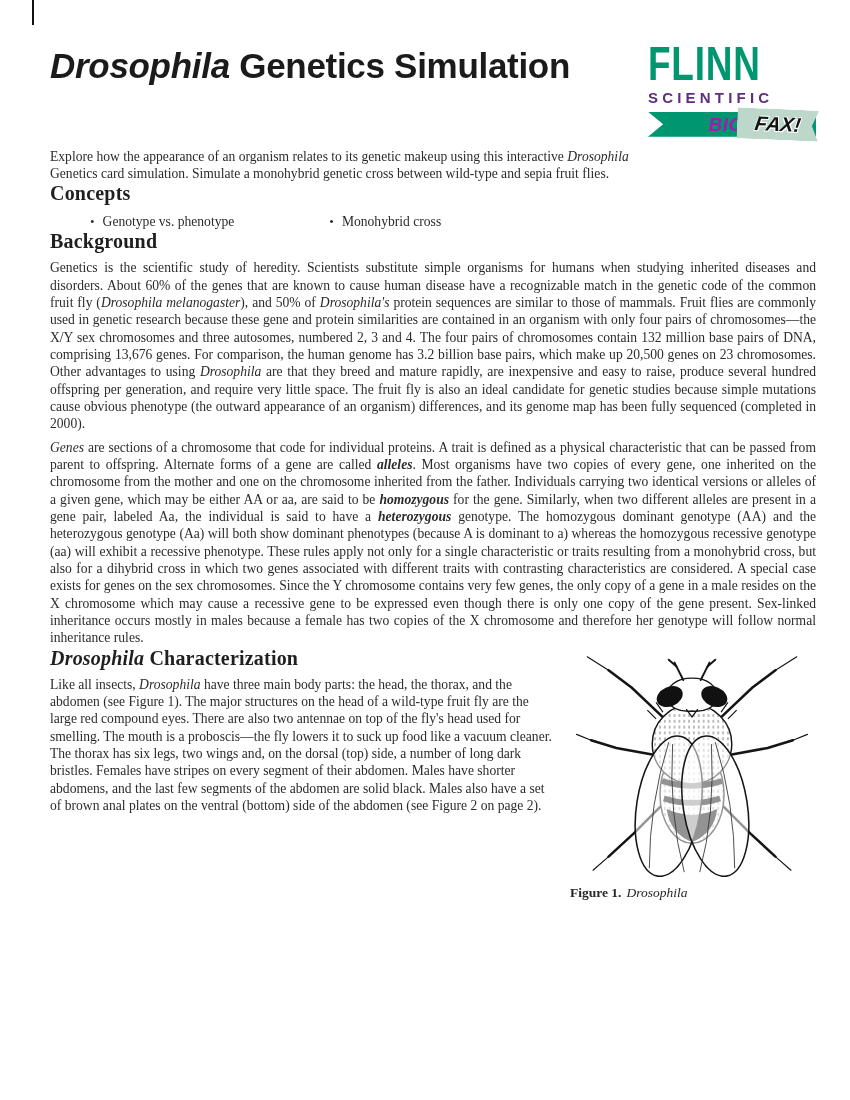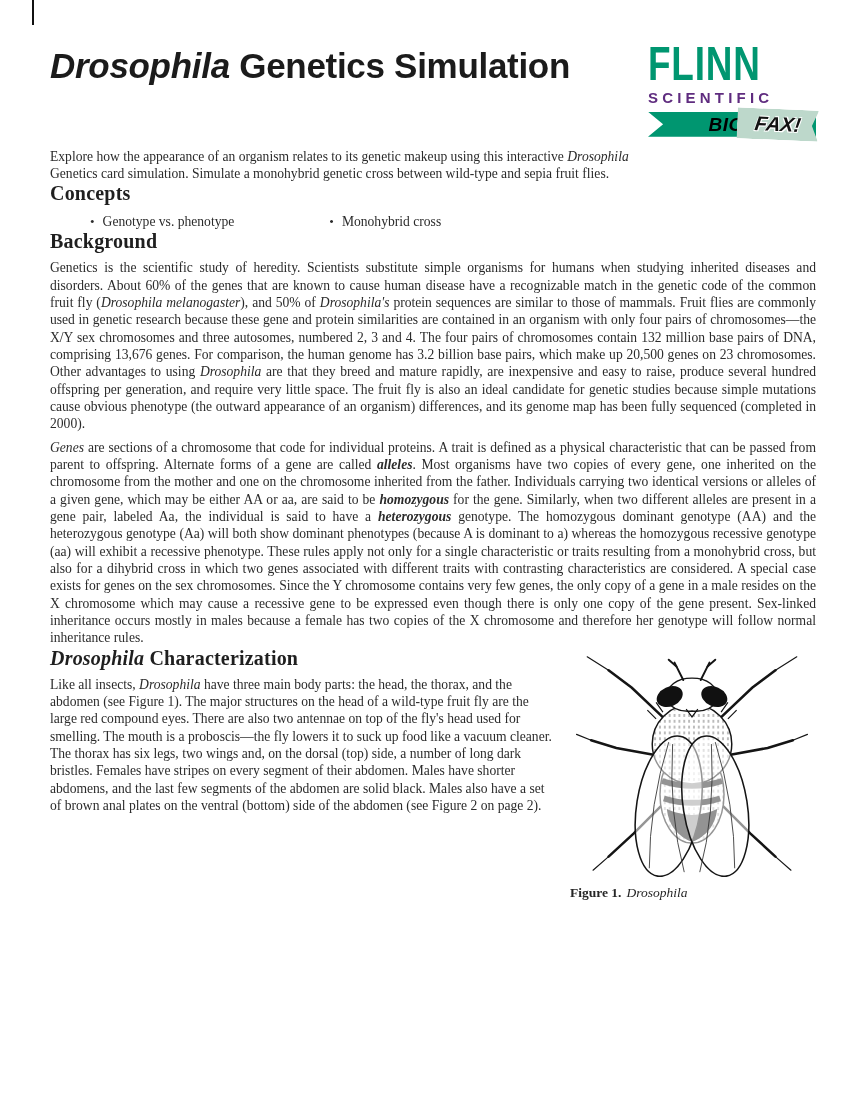--- a/index.html
+++ b/index.html
@@ -47,21 +47,21 @@
   .biofax{position:relative;height:33px;margin-top:3px;}
   .bio-ribbon{
     position:absolute;left:0;top:3px;width:100%;height:25px;
     background:var(--green);
     clip-path:polygon(0 0,100% 0,100% 100%,0 100%,9% 50%);
     filter:drop-shadow(1px 2px 0 rgba(40,40,40,0.45));
   }
   .bio-label{
     position:absolute;left:36%;top:5px;
     font-family:"Liberation Sans", sans-serif;
-    font-style:italic;font-weight:800;font-size:19px;color:#000000;
+    font-style:italic;font-weight:800;font-size:19px;color:#a21caf;
     letter-spacing:0.5px;
   }
   .fax-tag{
     position:absolute;left:53%;top:0;width:48.5%;height:31px;
     background:var(--mint);
     transform:rotate(2.5deg);
     clip-path:polygon(0 0,100% 0,92% 50%,100% 100%,0 100%);
     display:flex;align-items:center;justify-content:center;
   }
   .fax-label{

